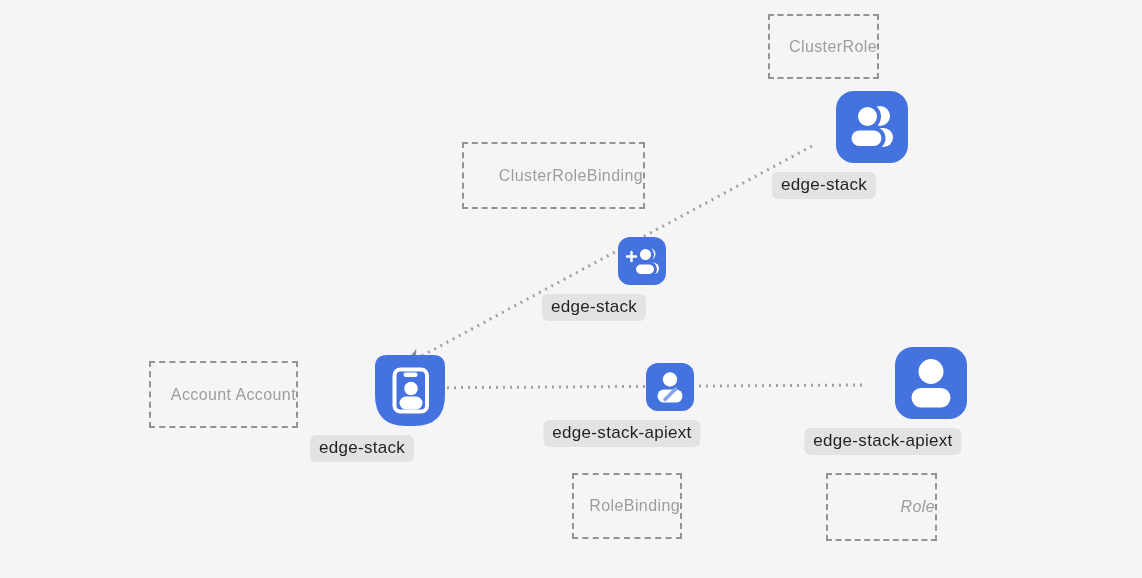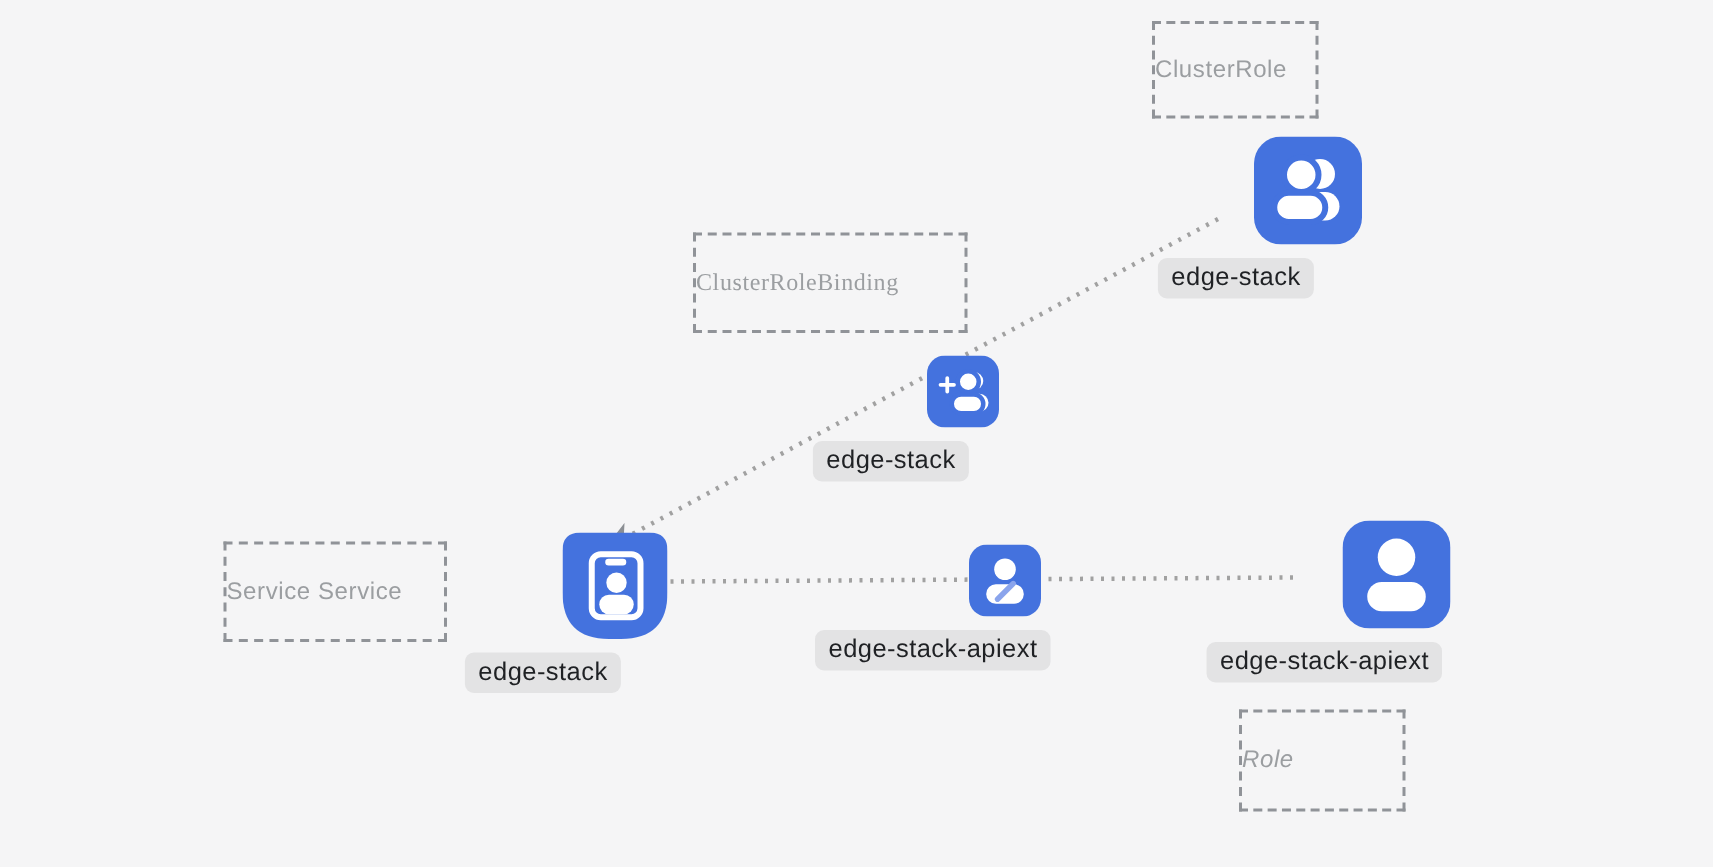--- a/index.html
+++ b/index.html
@@ -6,33 +6,33 @@
     --background:#f5f5f6; --node-blue:#4472de; --glyph-white:#ffffff;
     --pencil-blue:#8aa4ec; --chip-bg:#e3e3e4; --chip-text:#1f2124;
     --box-border:#909398; --box-text:#9b9ea1; --edge-line:#a1a1a1; --arrow:#8b8f94;
   }
   *{margin:0;padding:0;box-sizing:border-box}
   html,body{background:var(--background);font-family:"Liberation Sans",sans-serif;}
   #canvas{position:relative;width:1142px;height:578px;background:var(--background);overflow:hidden;}
   #edges{position:absolute;left:0;top:0;z-index:0;}
   .type-box{
     position:absolute;z-index:0;border:2px dashed var(--box-border);
-    display:flex;align-items:center;justify-content:flex-start;
+    display:flex;align-items:center;justify-content:flex-end;
     color:var(--box-text);font-size:16px;letter-spacing:.4px;white-space:nowrap;
   }
   .node{position:absolute;z-index:2;padding-left:48px;}
   .node .icon{display:block;line-height:0;}
   .chip{
     position:absolute;top:calc(100% + 9px);left:50%;transform:translateX(-50%);
     background:var(--chip-bg);color:var(--chip-text);border-radius:6px;
     padding:3px 9px 4px;font-size:17px;letter-spacing:.3px;white-space:nowrap;
   }
   
   #box-clusterrole{left:768px;top:14px;width:111px;height:65px;}
-  #box-clusterrolebinding{left:462px;top:155px;width:183px;height:67px;font-family:Liberation Serif, serif;}
+  #box-clusterrolebinding{left:462px;top:142px;width:183px;height:67px;}
   #box-serviceaccount{left:149px;top:361px;width:149px;height:67px;}
   #box-rolebinding{left:572px;top:473px;width:110px;height:66px;}
   #box-role{left:826px;top:473px;width:111px;height:68px;font-style:italic;}
   
   #node-clusterrole{left:788px;top:91px;width:72px;height:72px;}
   #node-clusterrolebinding{left:570px;top:237px;width:48px;height:48px;}
   #node-serviceaccount{left:327px;top:355px;width:70px;height:71px;}
   #node-rolebinding{left:598px;top:363px;width:48px;height:48px;}
   #node-role{left:847px;top:347px;width:72px;height:72px;}
 </style>
@@ -51,21 +51,24 @@
     <path d="M 862 385 L 400 388" fill="none" stroke="var(--edge-line)" stroke-width="3" stroke-dasharray="2 5" marker-end="url(#arrow)"></path>
   </svg>
 
   <div class="type-box" id="box-clusterrole">
     <span>ClusterRole</span>
   </div>
   <div class="type-box" id="box-clusterrolebinding">
     <span>ClusterRoleBinding</span>
   </div>
   <div class="type-box" id="box-serviceaccount">
-    <span>Service Service</span>
+    <span>Account Account</span>
+  </div>
+  <div class="type-box" id="box-rolebinding">
+    <span>RoleBinding</span>
   </div>
   <div class="type-box" id="box-role">
     <span>Role</span>
   </div>
 
   <div class="node" id="node-clusterrole">
     <span class="icon">
       <svg width="72" height="72" viewBox="0 0 72 72">
         <rect x="0" y="0" width="72" height="72" rx="18" fill="var(--node-blue)"></rect>
         <circle cx="44" cy="25" r="10" fill="var(--glyph-white)"></circle>

